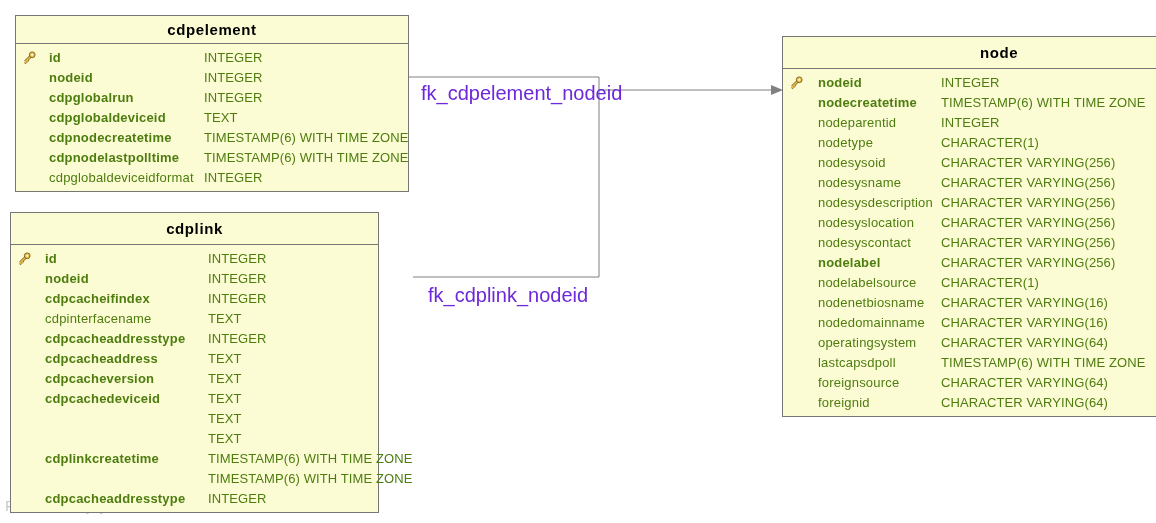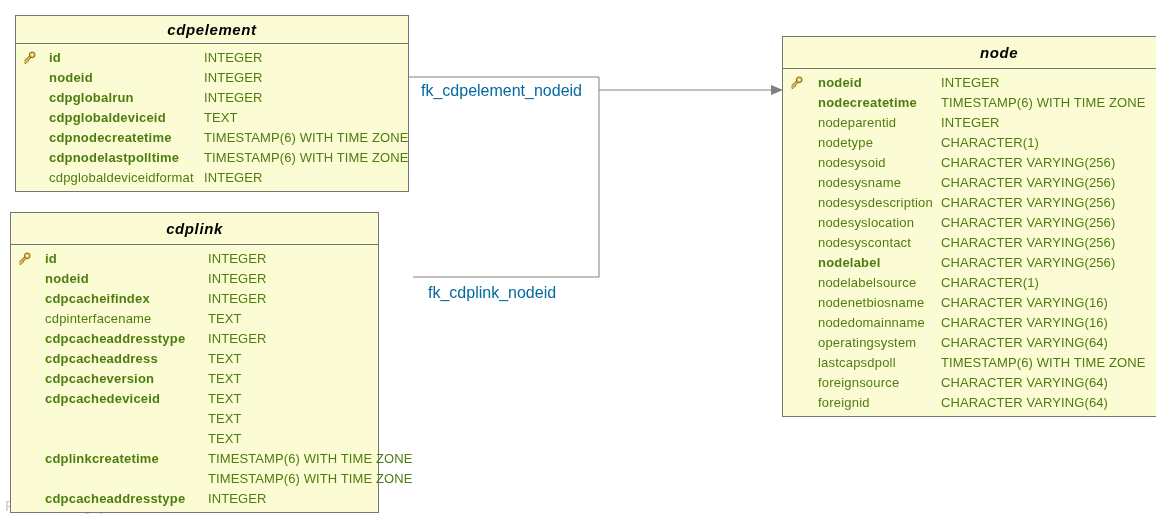--- a/index.html
+++ b/index.html
@@ -1,29 +1,29 @@
 <!DOCTYPE html>
 <html><head>
 <meta charset="utf-8">
 <style>
   html,body{margin:0;padding:0;background:#ffffff;}
   .canvas{position:relative;width:1156px;height:523px;background:#ffffff;overflow:hidden;
           font-family:"Liberation Sans",sans-serif;}
   .etable{position:absolute;background:#fcfcd4;border:1px solid #767676;z-index:2;box-sizing:border-box;}
   .t-header{height:var(--headh);line-height:var(--headh);text-align:center;font-weight:bold;
-            font-size:15px;letter-spacing:.6px;color:#000;border-bottom:1px solid #767676;font-style:italic;}
+            font-size:15px;letter-spacing:.6px;color:#000;border-bottom:1px solid #767676;}
   .t-body{padding:4px 0 3px 0;}
   .t-row{position:relative;height:20px;line-height:20px;font-size:13px;color:#4d7c0f;}
   .keycell{position:absolute;left:6px;top:2px;width:15px;height:15px;visibility:hidden;}
   .t-row.haskey .keycell{visibility:visible;}
   .cname{position:absolute;left:var(--namecol);white-space:nowrap;letter-spacing:.2px;}
   .t-row.req .cname{font-weight:bold;}
   .ctype{position:absolute;left:var(--typecol);white-space:nowrap;letter-spacing:.1px;}
   .edges{position:absolute;left:0;top:0;z-index:1;}
-  .edge-label{position:absolute;font-size:16px;color:#0369a1;z-index:3;white-space:nowrap;}
+  .edge-label{position:absolute;font-size:20px;color:#6d28d9;z-index:3;white-space:nowrap;}
   .watermark{position:absolute;left:5px;top:497px;font-size:15px;letter-spacing:1px;
              color:#c8c8c8;z-index:0;}
 </style>
 </head>
 <body>
 
 <div class="canvas">
 
   <div class="watermark">Powered by yFiles</div>
 

